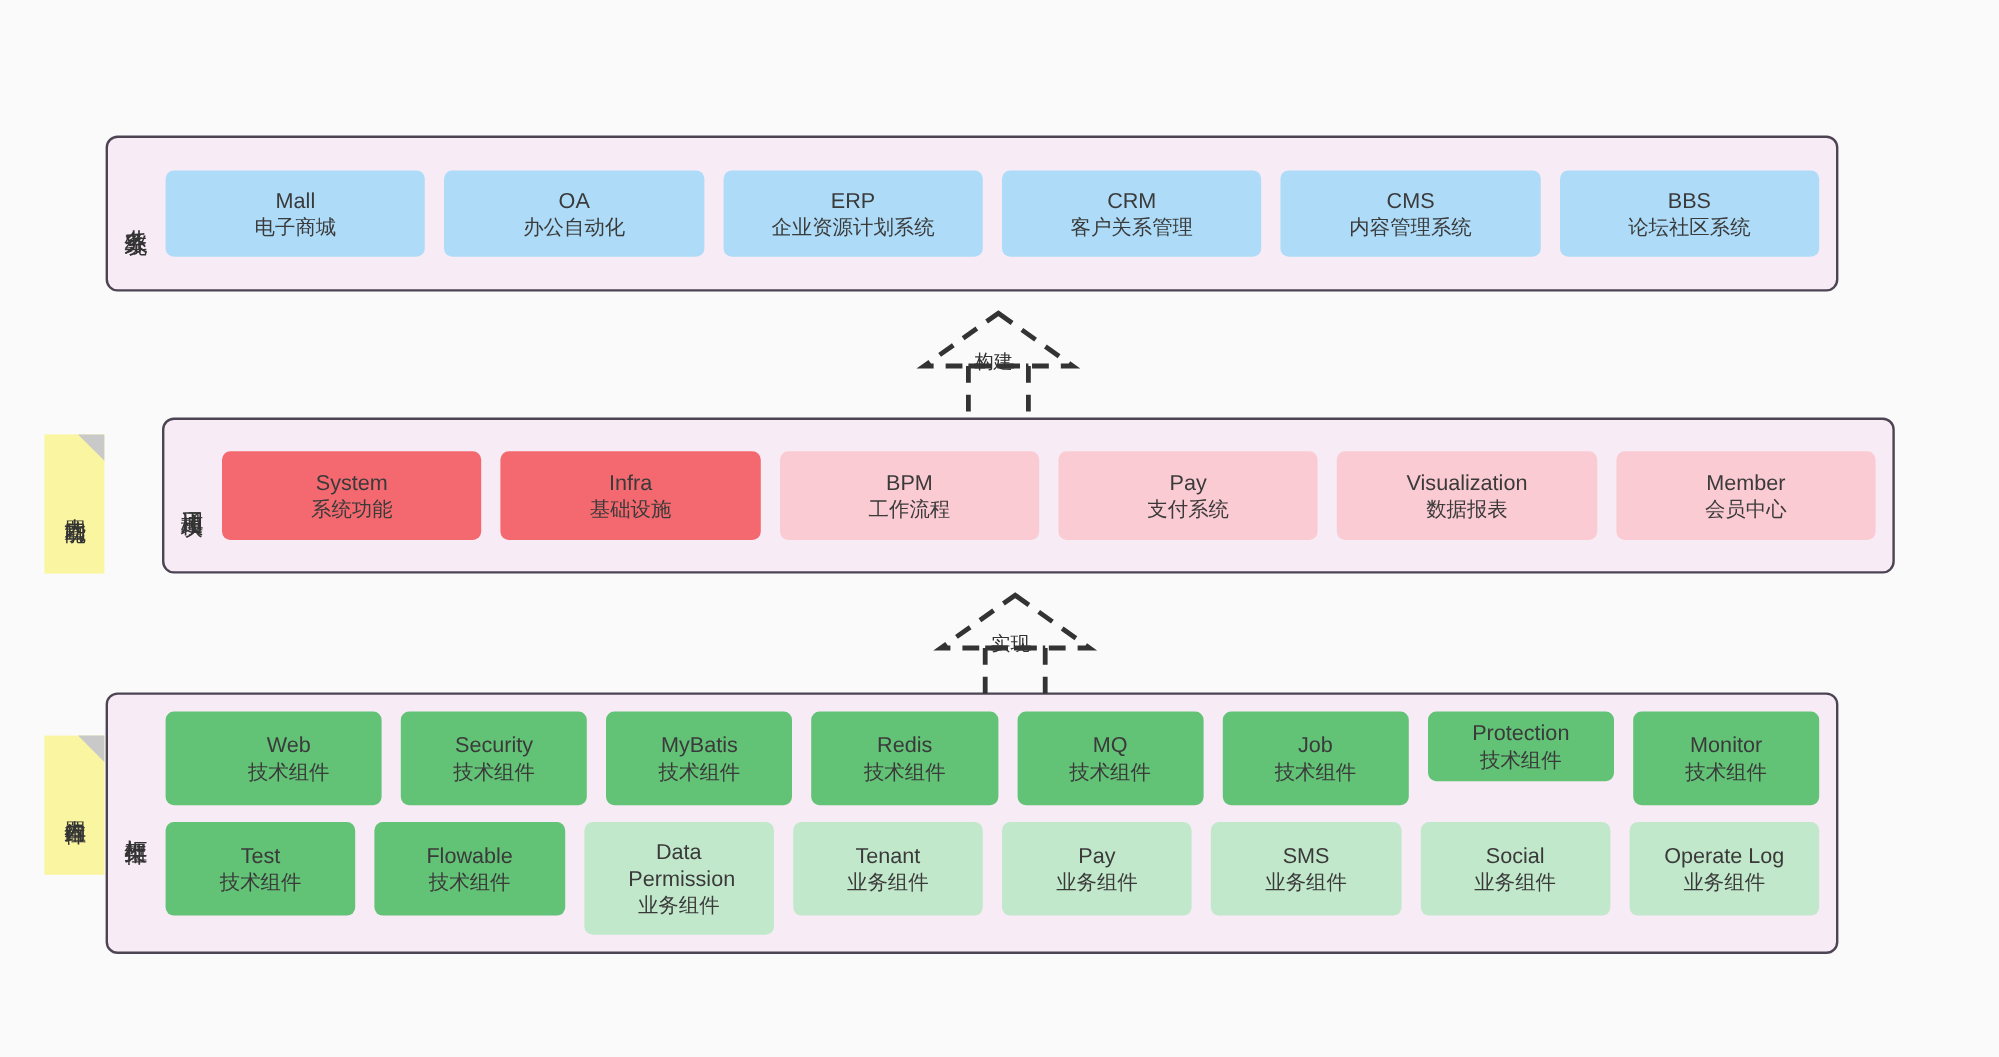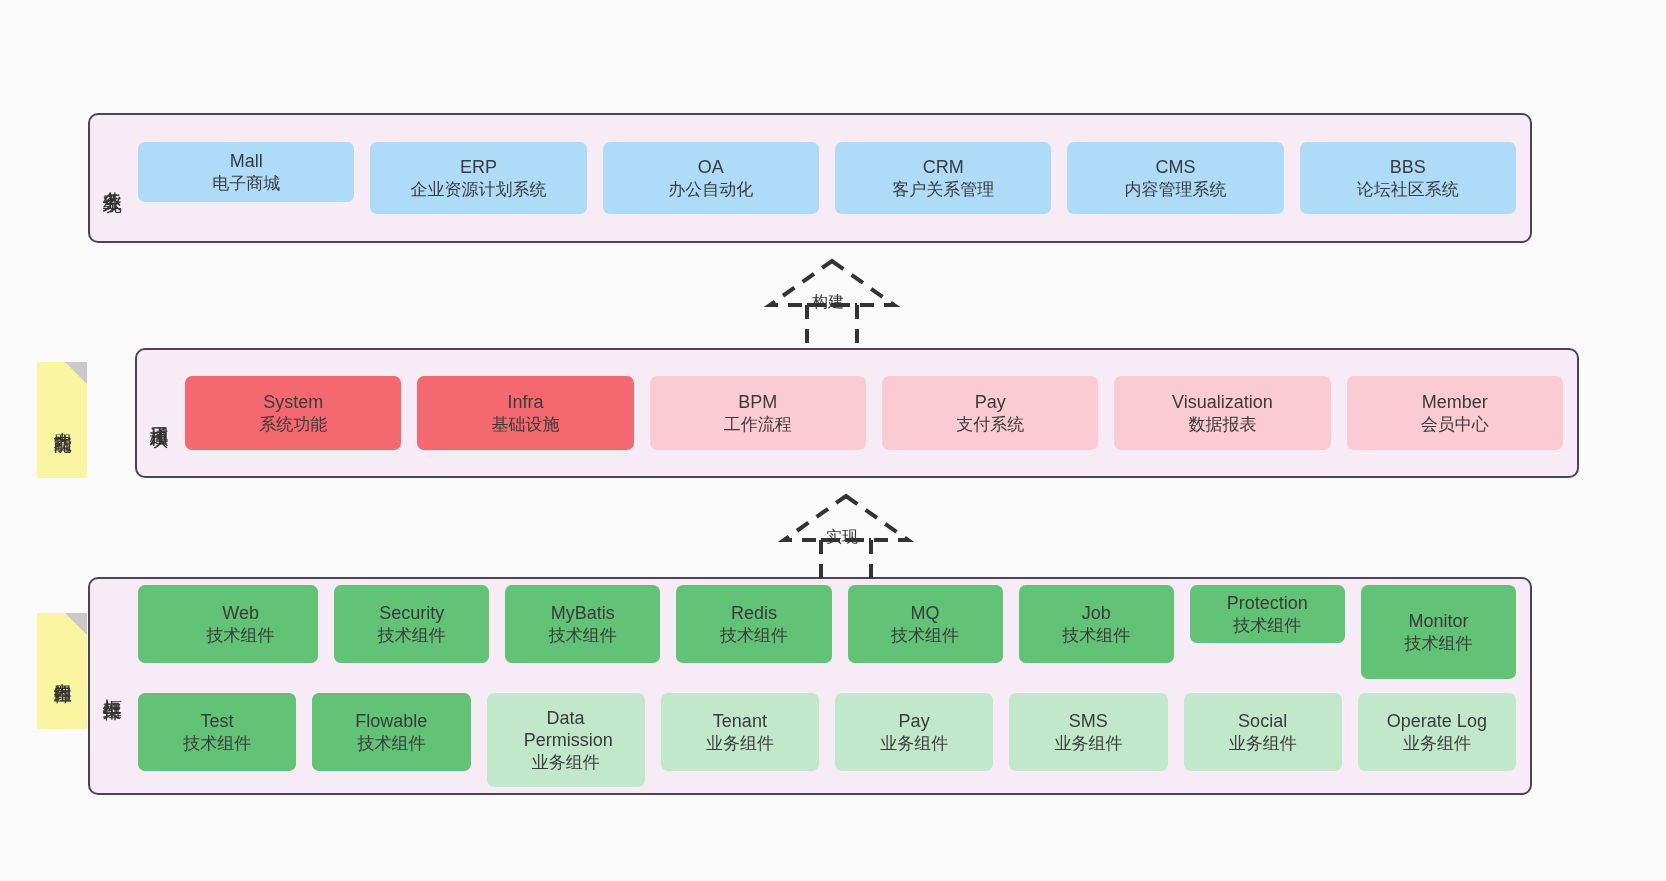--- a/index.html
+++ b/index.html
@@ -112,31 +112,31 @@
 </style>
 </head>
 <body>
 
 <div class="canvas">
 
   <div class="layer" id="layer-business" style="left:88px;top:113px;width:1444px;height:130px;">
     <div class="layer-label">业务系统</div>
     <div class="layer-body">
       <div class="row">
-        <div class="cell c-blue" style="height:60px;">
+        <div class="cell c-blue" style="height:72px;">
           <span class="t1">Mall</span>
           <span class="t2">电子商城</span>
         </div>
         <div class="cell c-blue" style="height:72px;">
+          <span class="t1">OA</span>
+          <span class="t2">办公自动化</span>
+        </div>
+        <div class="cell c-blue" style="height:72px;">
           <span class="t1">ERP</span>
           <span class="t2">企业资源计划系统</span>
-        </div>
-        <div class="cell c-blue" style="height:72px;">
-          <span class="t1">OA</span>
-          <span class="t2">办公自动化</span>
         </div>
         <div class="cell c-blue" style="height:72px;">
           <span class="t1">CRM</span>
           <span class="t2">客户关系管理</span>
         </div>
         <div class="cell c-blue" style="height:72px;">
           <span class="t1">CMS</span>
           <span class="t2">内容管理系统</span>
         </div>
         <div class="cell c-blue" style="height:72px;">
@@ -231,21 +231,21 @@
           <span class="t2">技术组件</span>
         </div>
         <div class="cell c-green" style="height:78px;">
           <span class="t1">Job</span>
           <span class="t2">技术组件</span>
         </div>
         <div class="cell c-green" style="height:58px;">
           <span class="t1">Protection</span>
           <span class="t2">技术组件</span>
         </div>
-        <div class="cell c-green" style="height:94px;text-align:center;">
+        <div class="cell c-green" style="height:78px;text-align:center;">
           <span class="t1">Monitor</span>
           <span class="t2">技术组件</span>
         </div>
       </div>
 
       <div class="row">
         <div class="cell c-green" style="height:78px;">
           <span class="t1">Test</span>
           <span class="t2">技术组件</span>
         </div>

